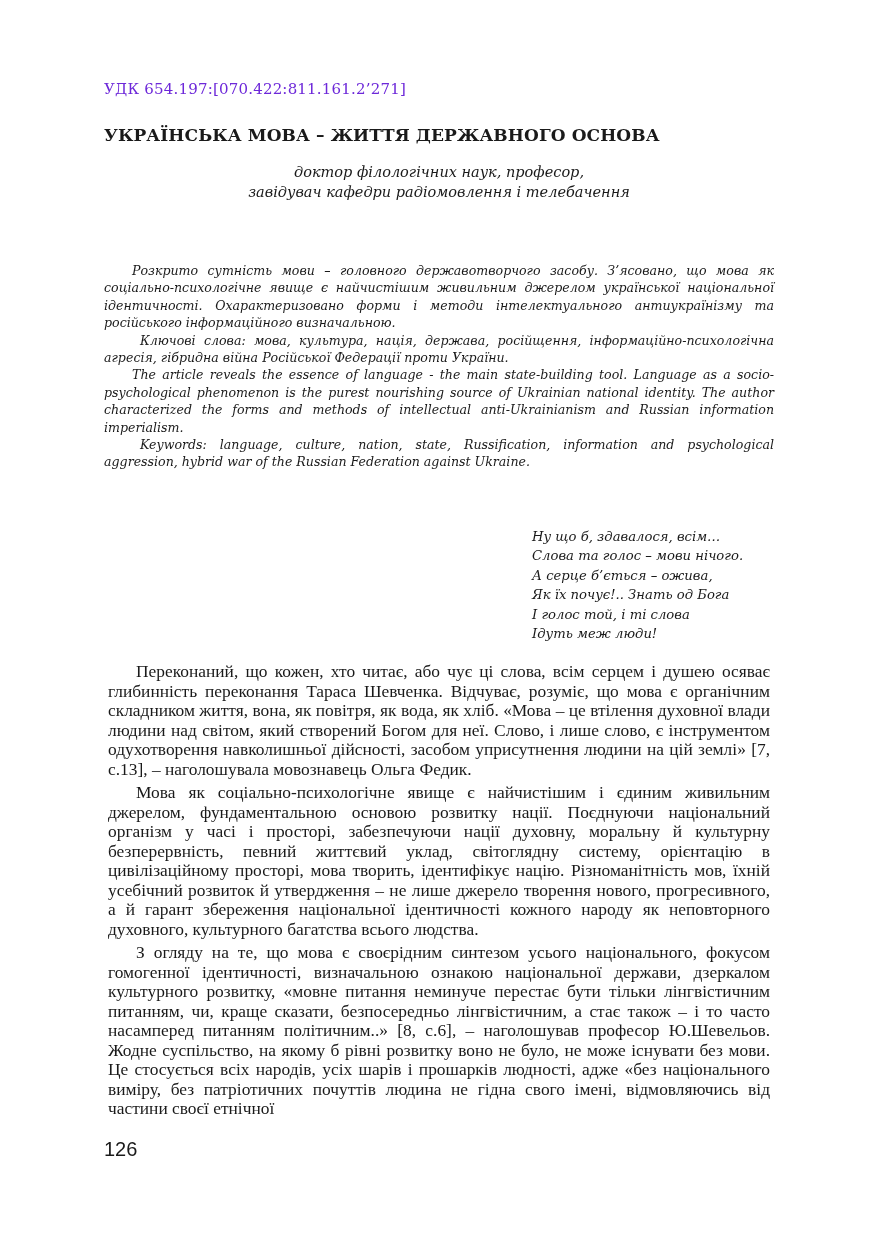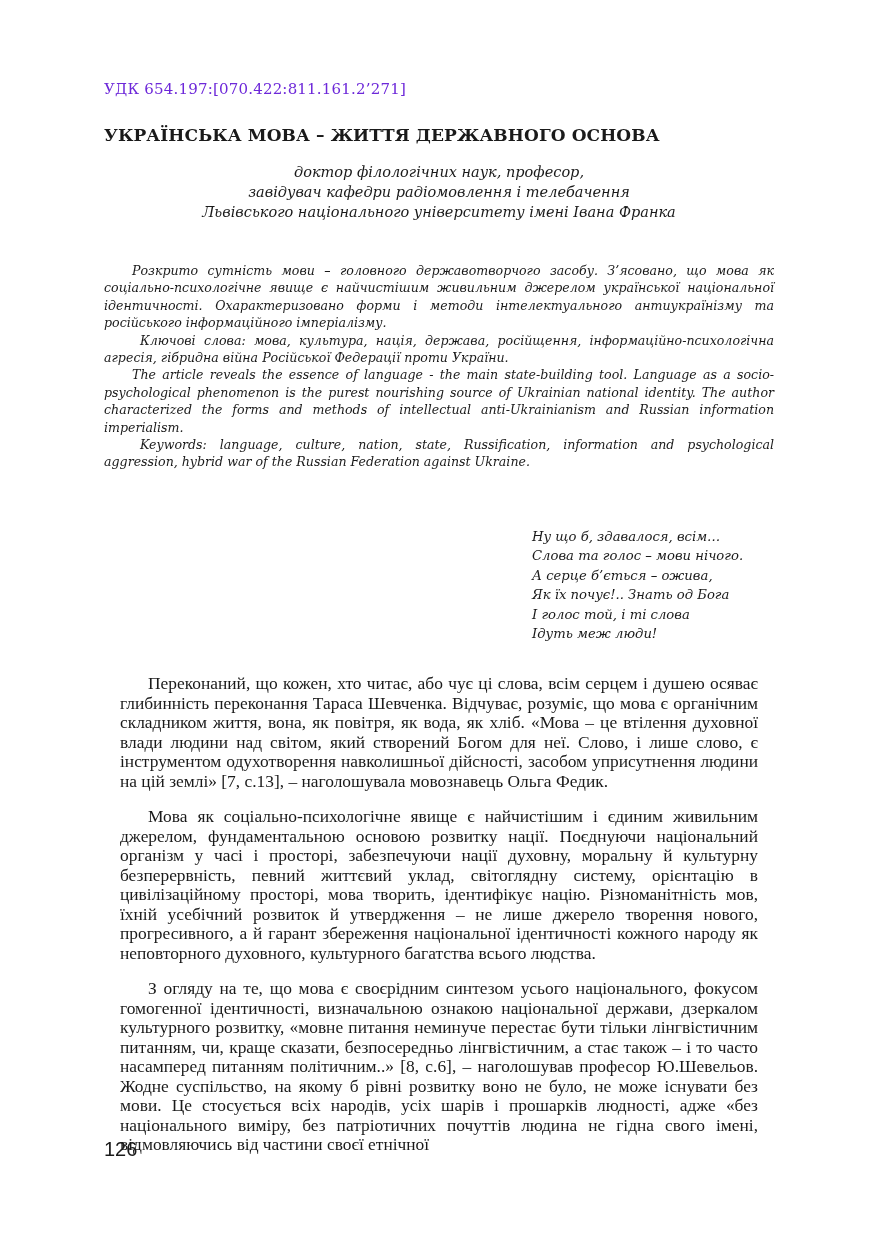--- a/index.html
+++ b/index.html
@@ -9,39 +9,38 @@
     .title { position: absolute; left: 0; top: 125px; width: 670px; text-align: left; font-family: "DejaVu Serif", serif; font-weight: bold; font-size: 17px; letter-spacing: 0.1px; }
     .author-block { position: absolute; left: 0; top: 162px; width: 670px; text-align: center; font-family: "DejaVu Serif", serif; font-size: 14.5px; line-height: 20px; }
     .author-name { font-weight: bold; font-style: italic; }
     .author-line { font-style: italic; }
     .abstract { position: absolute; left: 0; top: 262px; width: 670px; font-family: "DejaVu Serif", serif; font-style: italic; font-size: 12.6px; line-height: 17.4px; text-align: justify; }
     .abstract p { margin: 0; text-indent: 28px; }
     .kw-label { font-weight: normal; margin-left: 8px; }
     .poem { position: absolute; left: 428px; top: 527px; font-family: "DejaVu Serif", serif; font-style: italic; font-size: 13.2px; line-height: 19.4px; }
     .poem div { white-space: nowrap; }
     .body-text { position: absolute; left: 0; top: 658px; width: 670px; font-family: "Liberation Serif", serif; font-size: 17.4px; line-height: 19.5px; text-align: justify; }
-    .body-text p { margin: 16px; text-indent: 28px; }
+    .body-text p { margin: 4px; text-indent: 28px; }
     .page-number { position: absolute; left: 0; top: 1138px; font-family: Liberation Sans, sans-serif; font-size: 20px; }
   </style>
 </head>
 <body>
 
 <div class="page">
   <div class="udk">УДК 654.197:[070.422:811.161.2’271]</div>
 
   <div class="title">УКРАЇНСЬКА МОВА – ЖИТТЯ ДЕРЖАВНОГО ОСНОВА</div>
 
   <div class="author-block">
     <div class="author-line">доктор філологічних наук, професор,</div>
     <div class="author-line">завідувач кафедри радіомовлення і телебачення</div>
-    <div class="author-line">Львівського національного університету імені Івана Франка</div>
   </div>
 
   <div class="abstract">
-    <p>Розкрито сутність мови – головного державотворчого засобу. З’ясовано, що мова як соціально-психологічне явище є найчистішим живильним джерелом української національної ідентичності. Охарактеризовано форми і методи інтелектуального антиукраїнізму та російського інформаційного імперіалізму.</p>
+    <p>Розкрито сутність мови – головного державотворчого засобу. З’ясовано, що мова як соціально-психологічне явище є найчистішим живильним джерелом української національної ідентичності. Охарактеризовано форми і методи інтелектуального антиукраїнізму та російського інформаційного визначальною.</p>
     <p><span class="kw-label">Ключові слова:</span><span> мова, культура, нація, держава, російщення, інформаційно-психологічна агресія, гібридна війна Російської Федерації проти України.</span></p>
     <p>The article reveals the essence of language - the main state-building tool. Language as a socio-psychological phenomenon is the purest nourishing source of Ukrainian national identity. The author characterized the forms and methods of intellectual anti-Ukrainianism and Russian information imperialism.</p>
     <p><span class="kw-label">Keywords:</span><span> language, culture, nation, state, Russification, information and psychological aggression, hybrid war of the Russian Federation against Ukraine.</span></p>
   </div>
 
   <div class="poem">
     <div>Ну що б, здавалося, всім…</div>
     <div>Слова та голос – мови нічого.</div>
     <div>А серце б’ється – ожива,</div>
     <div>Як їх почує!.. Знать од Бога</div>

